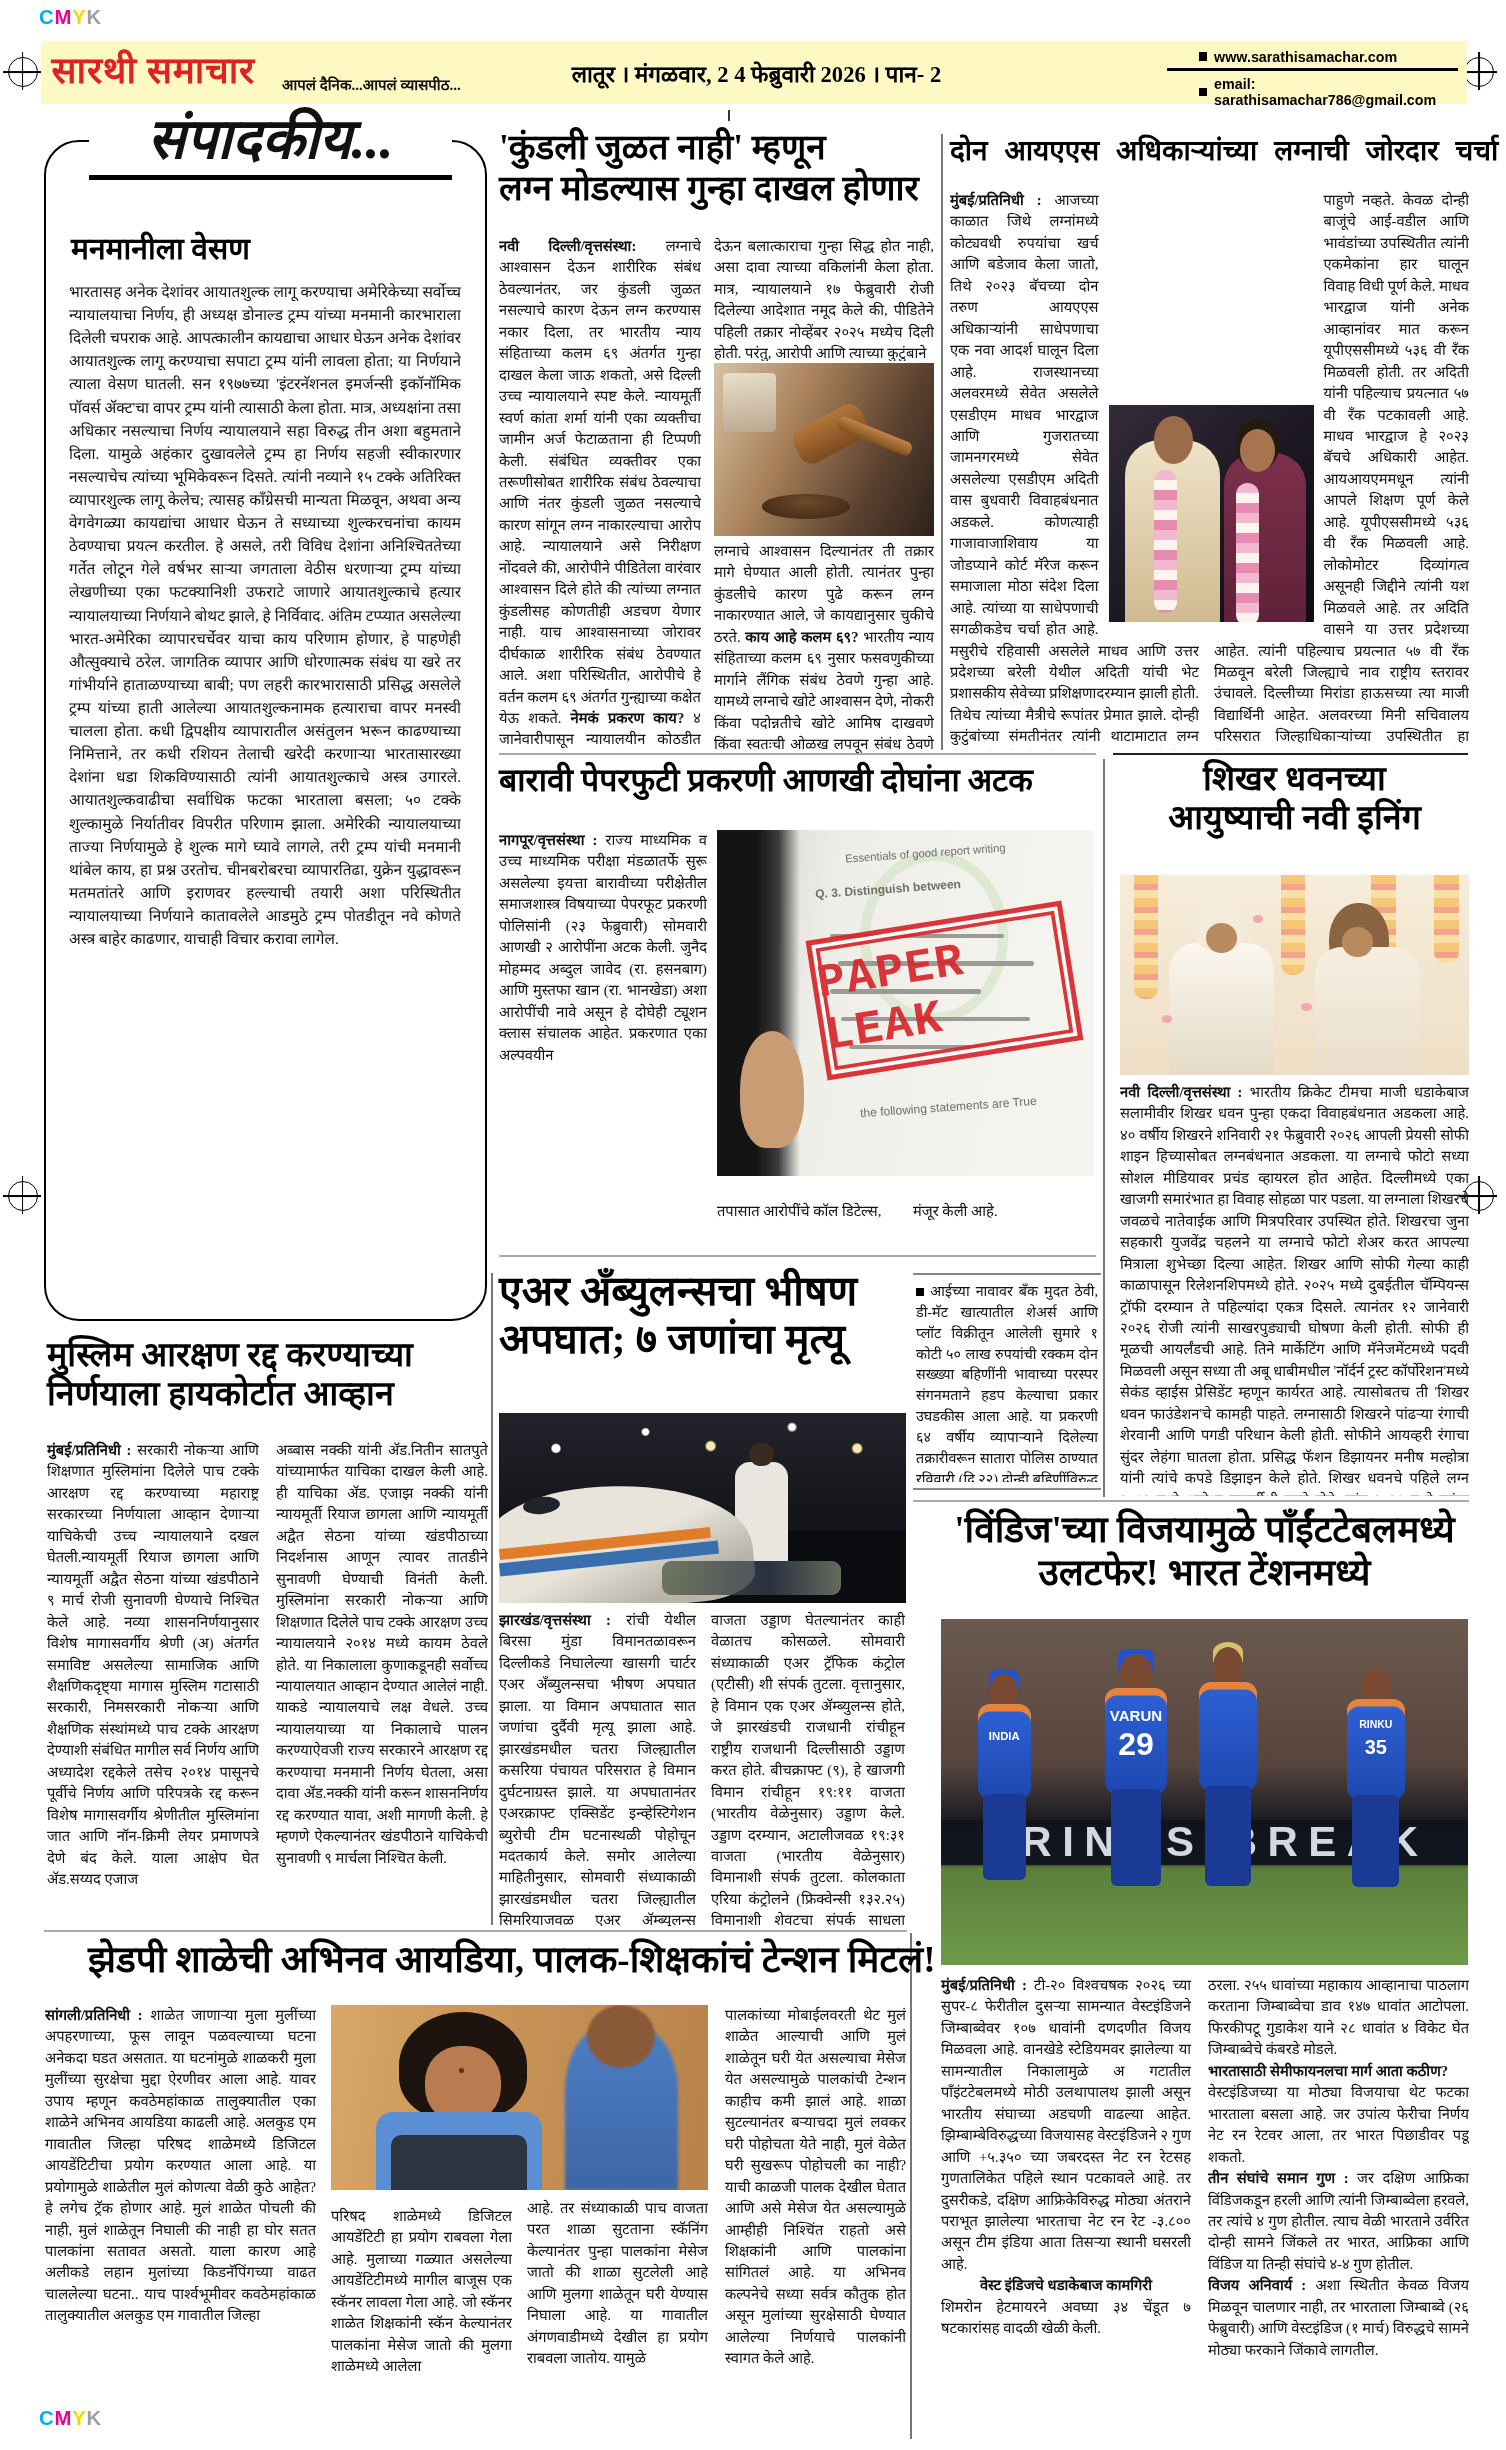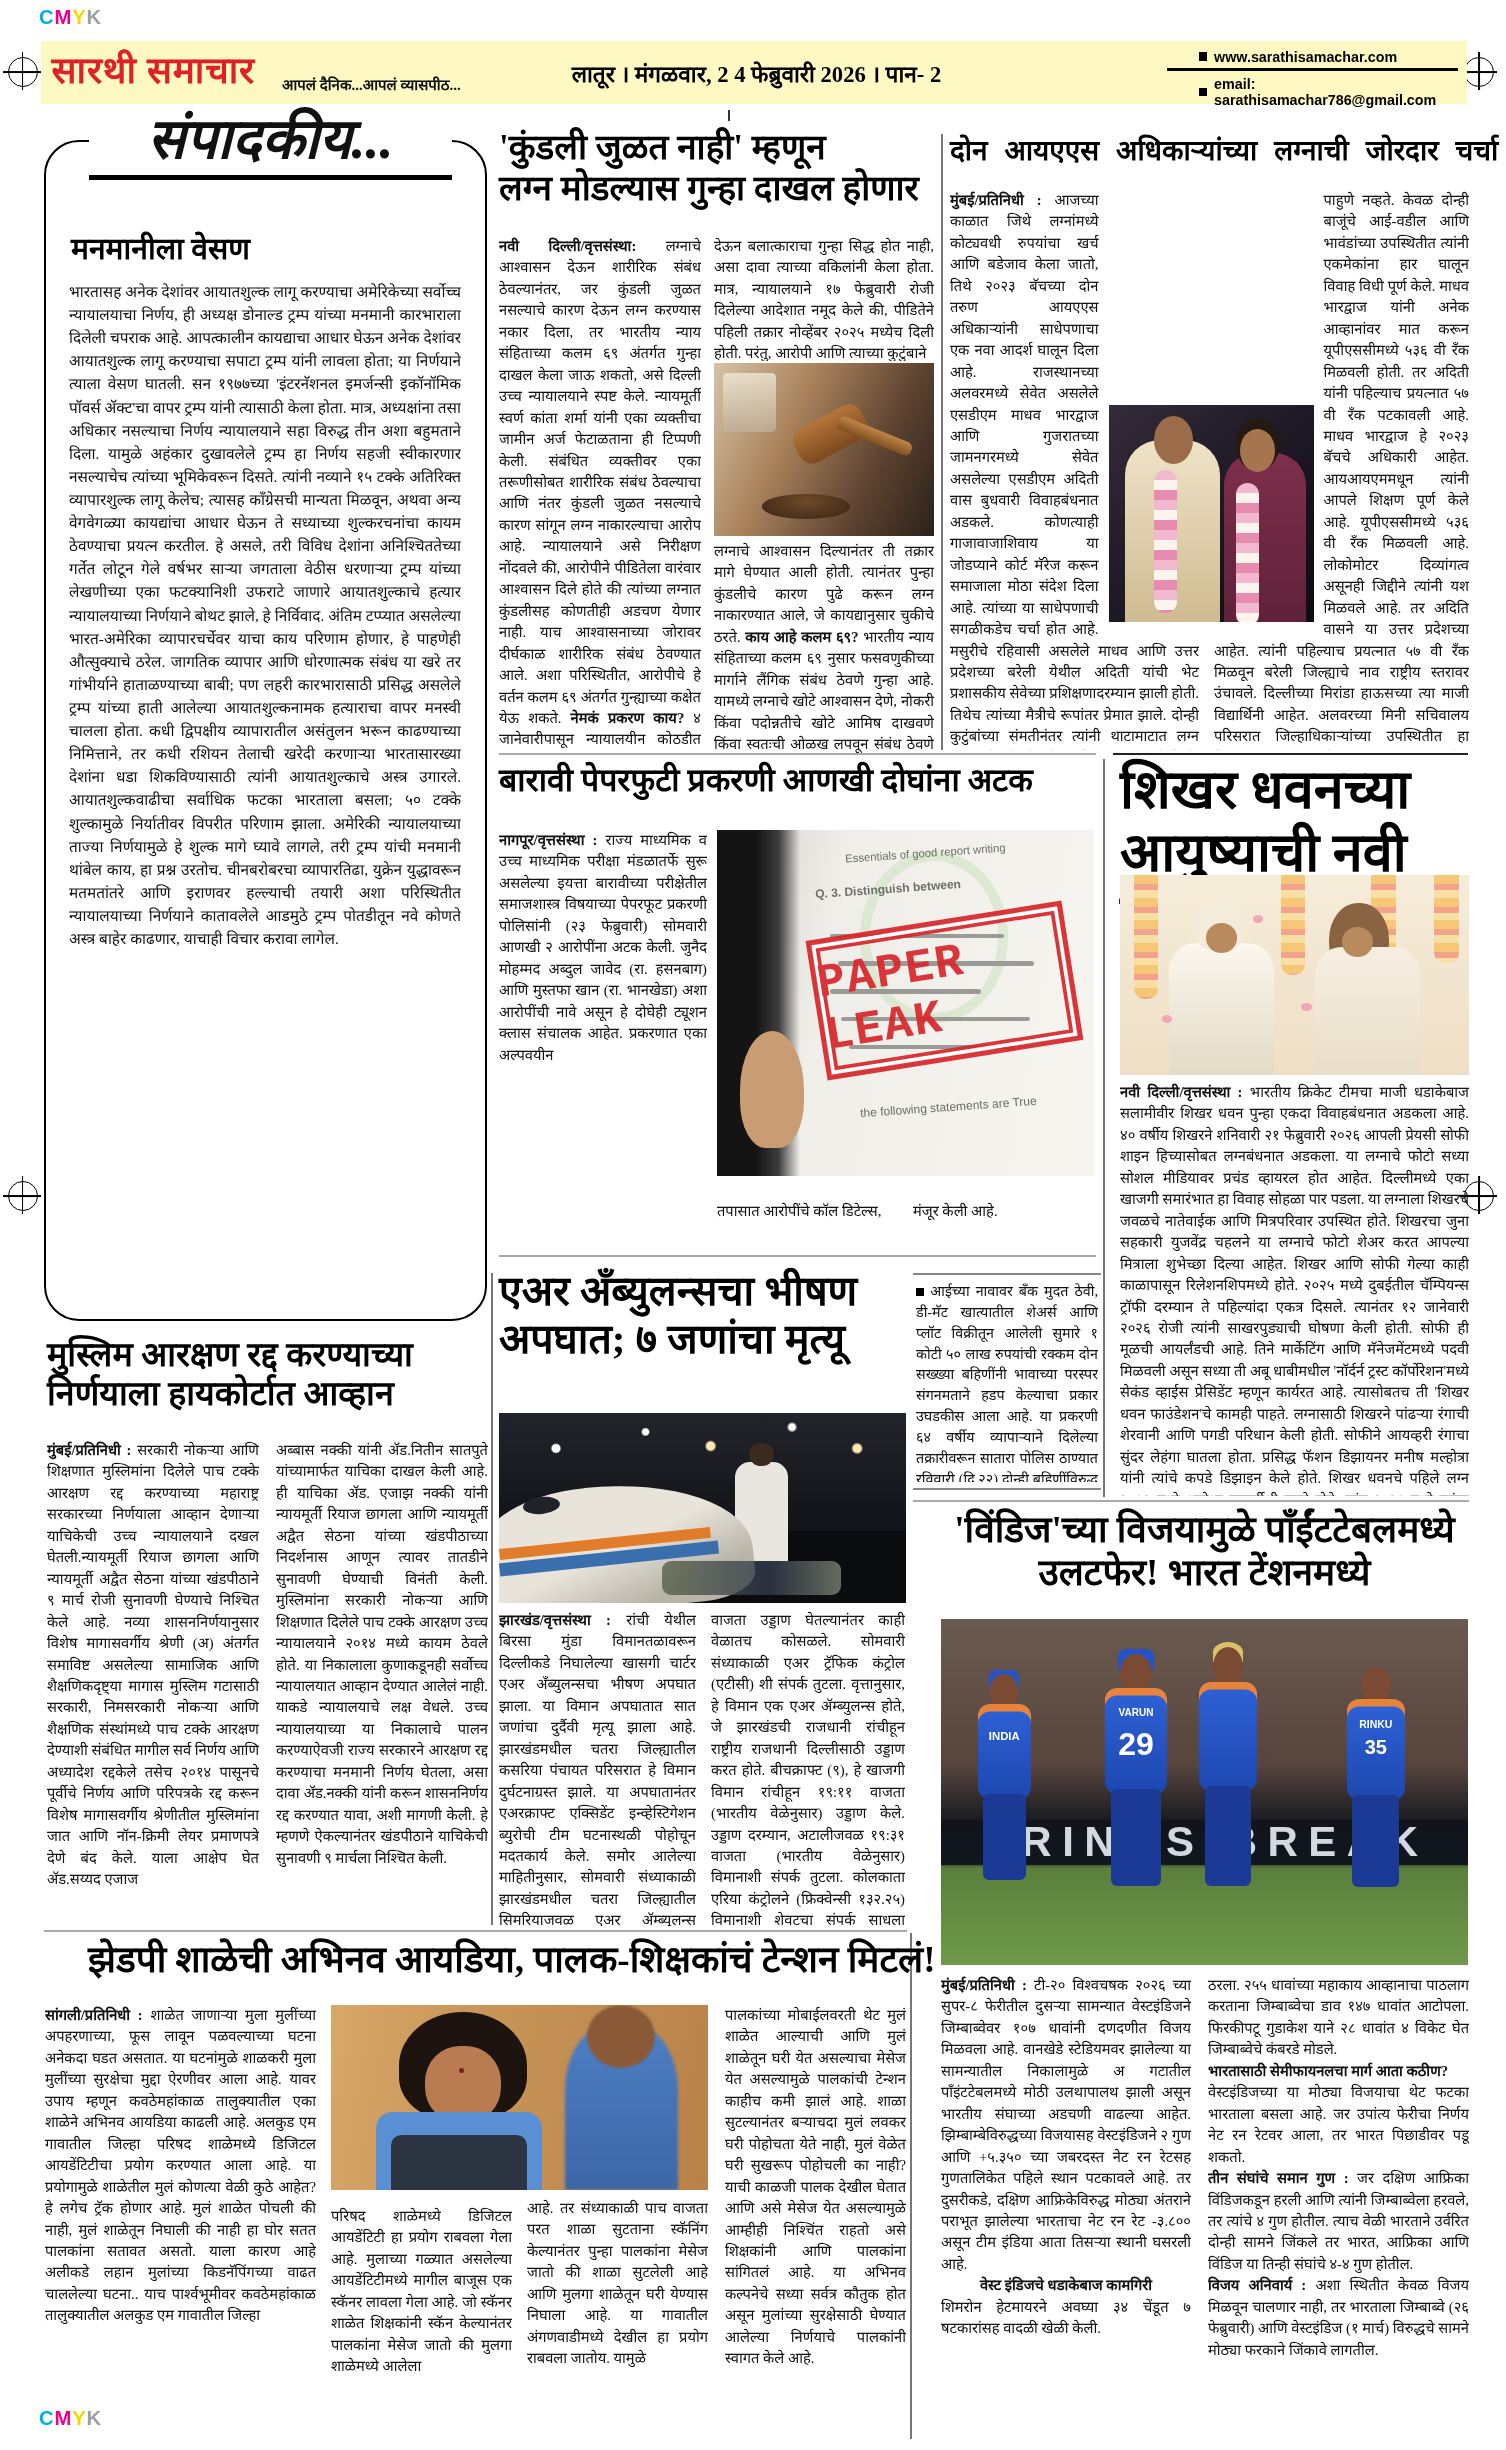--- a/index.html
+++ b/index.html
@@ -218,21 +218,21 @@
     <div class="paper-line" style="left:35%;top:62%;width:44%;"></div>
     <div class="paper-caption" style="left:38%;top:78%;font-size:12px;">the following statements are True</div>
     <div class="phone-edge"></div>
     <div class="thumb"></div>
     <div class="stamp">PAPER LEAK</div>
   </div>
   <div class="abs body-col" style="left:717px;top:1201px;width:181px;height:45px;">तपासात आरोपींचे कॉल डिटेल्स,</div>
   <div class="abs body-col" style="left:913px;top:1201px;width:181px;height:45px;">मंजूर केली आहे.</div>
 
   <div class="abs vrule" style="left:1103px;top:759px;height:738px;"></div>
-  <div class="abs headline" style="left:1120px;top:759px;width:349px;font-size:54px;">
+  <div class="abs headline" style="left:1120px;top:759px;width:349px;font-size:34px;text-align:center;">
     <div>शिखर धवनच्या</div>
     <div>आयुष्याची नवी इनिंग</div>
   </div>
   <div class="abs photo" id="dhawan-photo" style="left:1120px;top:875px;width:349px;height:200px;">
     <div class="marigold" style="left:4%;"></div>
     <div class="marigold" style="left:46%;height:50%;"></div>
     <div class="marigold" style="left:72%;height:58%;"></div>
     <div class="marigold" style="left:90%;height:44%;"></div>
     <div class="dh-groom"></div>
     <div class="dh-turban"></div>
@@ -286,21 +286,21 @@
       <div class="p-cap"></div>
         <div class="p-head"></div>
       <div class="p-torso"></div>
         <div class="p-name" style="top:26%;font-size:11.3px;">INDIA</div>
         <div class="p-legs"></div>
     </div>
     <div class="player" style="left:30%;top:10%;width:14%;height:70%;">
       <div class="p-cap"></div>
         <div class="p-head"></div>
       <div class="p-torso"></div>
-        <div class="p-name" style="top:22%;font-size:10px;">VARUN</div>
+        <div class="p-name" style="top:22%;font-size:15px;">VARUN</div>
       <div class="p-num" style="top:30%;font-size:32px;">29</div>
         <div class="p-legs"></div>
     </div>
     <div class="player" style="left:48%;top:8%;width:13%;height:72%;">
       <div class="p-blond"></div>
         <div class="p-head"></div>
       <div class="p-torso"></div>
         <div class="p-legs"></div>
     </div>
     <div class="player" style="left:76%;top:14%;width:13%;height:66%;">

